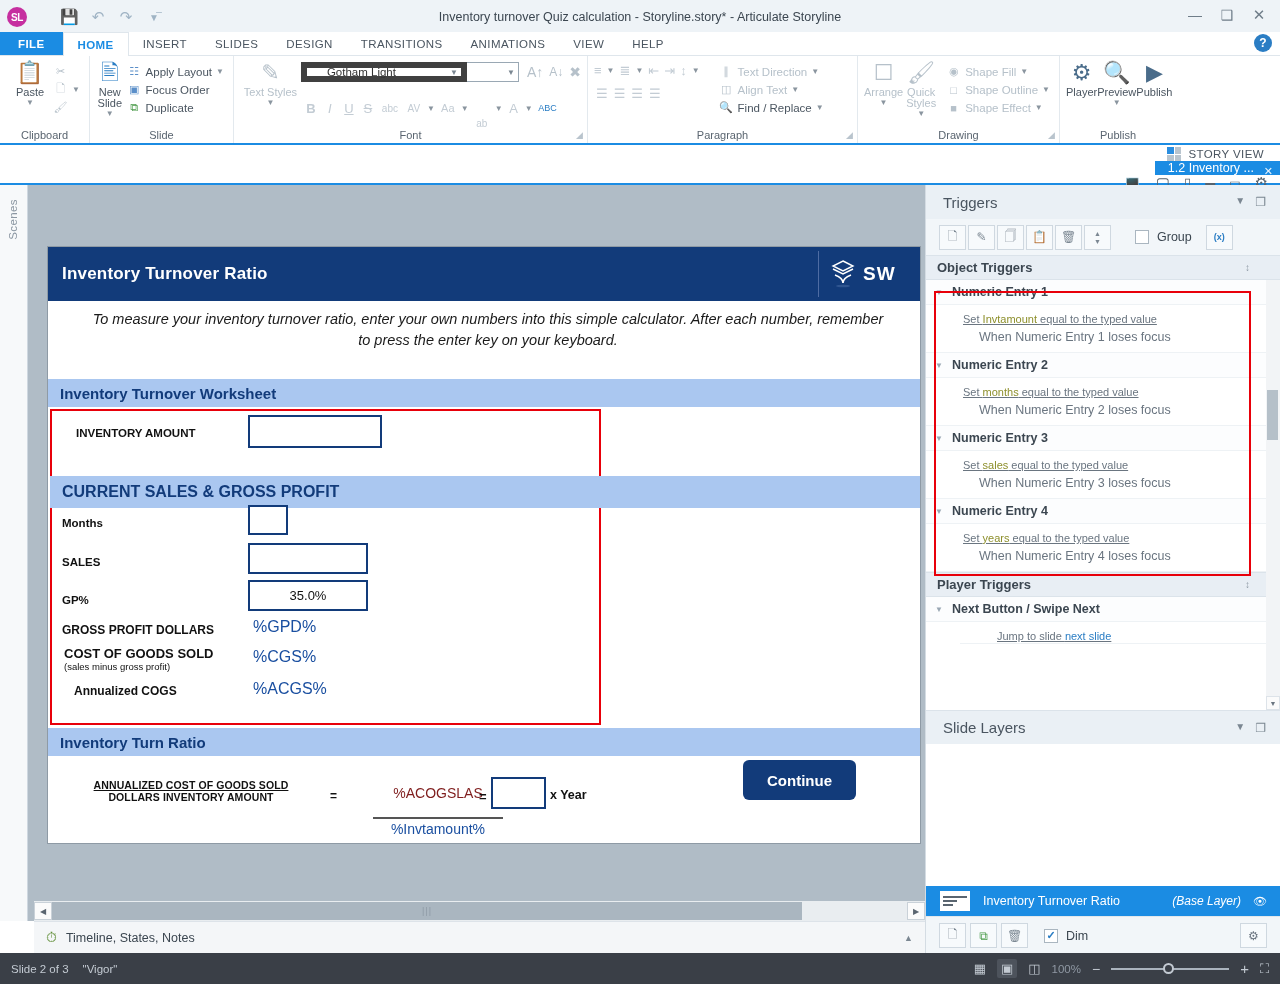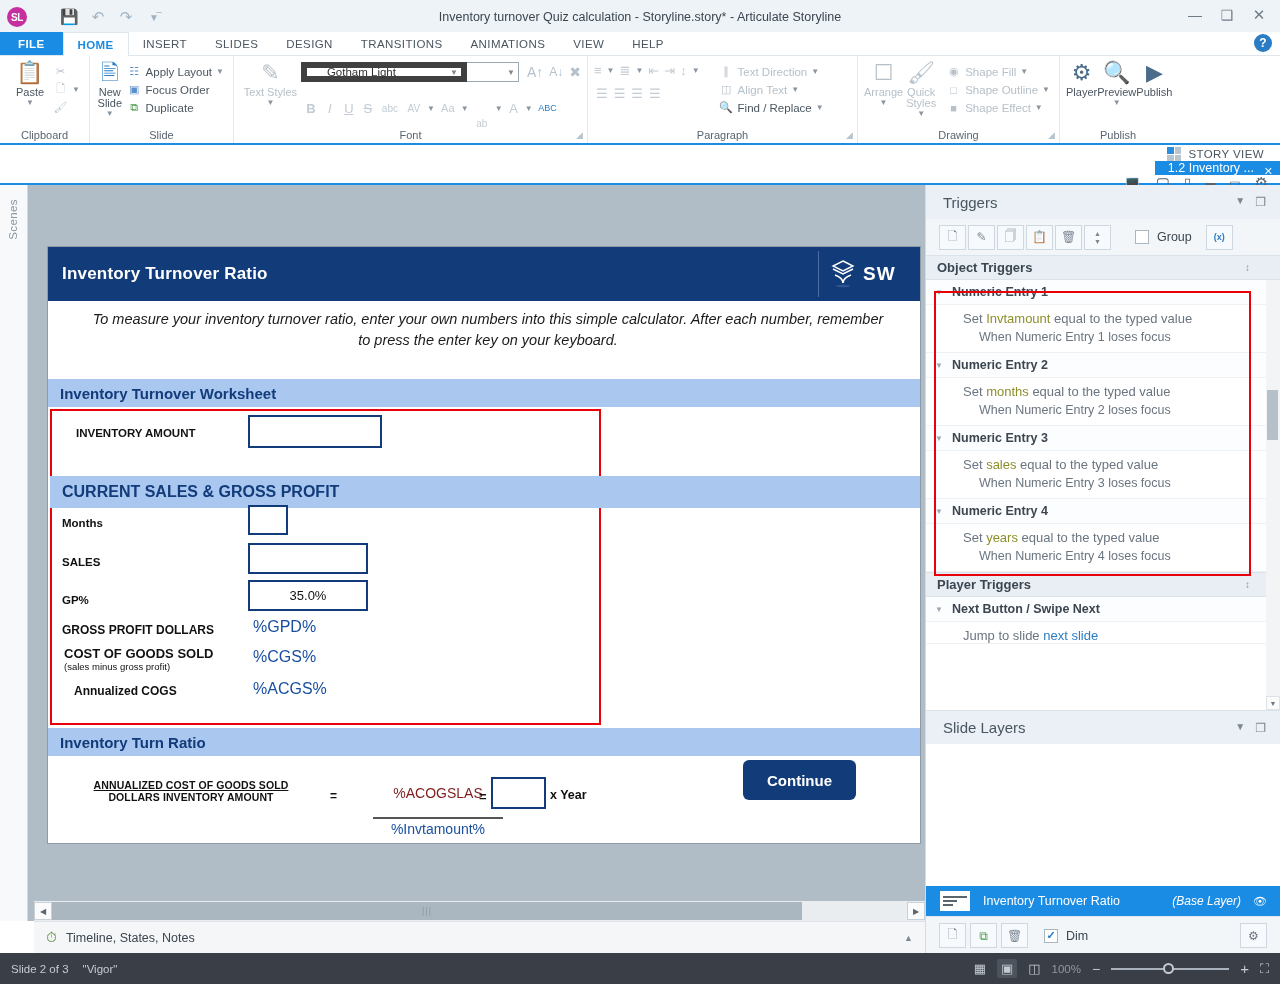--- a/index.html
+++ b/index.html
@@ -233,21 +233,21 @@
     border-top: 1px solid #dbe3ea; border-bottom: 1px solid #dbe3ea; }
   .sec-head .st { font-size: 13px; color: #3b4650; font-weight: bold; padding-left: 11px; }
   .sec-head .collapse { margin-left: auto; padding-right: 30px; color: #8b97a2; font-size: 10px; }
 
   .trigger-list { position: relative; background: #fff; }
   .tr-group { height: 25px; display: flex; align-items: center; border-bottom: 1px solid #eef2f5;
     background: #fcfdfe; }
   .tr-group .tw { width: 26px; text-align: center; font-size: 8px; color: #9aa8b4; }
   .tr-group .gname { font-size: 12.5px; font-weight: bold; color: #3b4650; }
   .tr-item { padding: 5px 0 6px 0; border-bottom: 1px solid #eef2f5; background: #fff; }
-  .tr-l1 { font-size: 13px; color: #6a7580; padding-left: 37px; line-height: 18px; }
+  .tr-l1 { font-size: 11px; color: #6a7580; padding-left: 37px; line-height: 18px; text-decoration: underline; }
   .tr-l2 { font-size: 12.5px; color: #6a7580; padding-left: 53px; line-height: 18px; }
   .hl { color: #8d8f2b; }
   .hl-blue { color: #2a7dc4; }
 
   .panel-vscroll { position: absolute; right: 0; top: 0; width: 14px; bottom: 0; background: #f2f4f6; }
   .pv-arrow { height: 14px; display: flex; align-items: center; justify-content: center;
     font-size: 7px; color: #6a7580; background: #fbfbfb; border: 1px solid #dde3e9; }
   .pv-thumb { position: absolute; left: 1px; width: 11px; background: #b5c0c9; }
 
   .layers-empty { background: #fff; }
@@ -710,21 +710,21 @@
 
       <div class="sec-head">
         <span class="st">Player Triggers</span>
         <span class="collapse">↕</span>
       </div>
 
       <div class="tr-group">
         <span class="tw">▼</span>
         <span class="gname">Next Button / Swipe Next</span>
       </div>
-      <div class="tr-item" style="overflow:hidden;height:22px;">
+      <div class="tr-item" style="overflow:hidden;height:22px;margin-left:34px;">
         <div class="tr-l1">
           <span>Jump to slide </span><span class="hl-blue">next slide</span>
         </div>
       </div>
 
       <div class="panel-vscroll" style="top:-25px; bottom:0;">
 
         <div class="pv-thumb" style="top:135px; height:50px;"></div>
         <div class="pv-arrow" style="position:absolute;bottom:0;left:0;right:0;">▼</div>
       </div>

